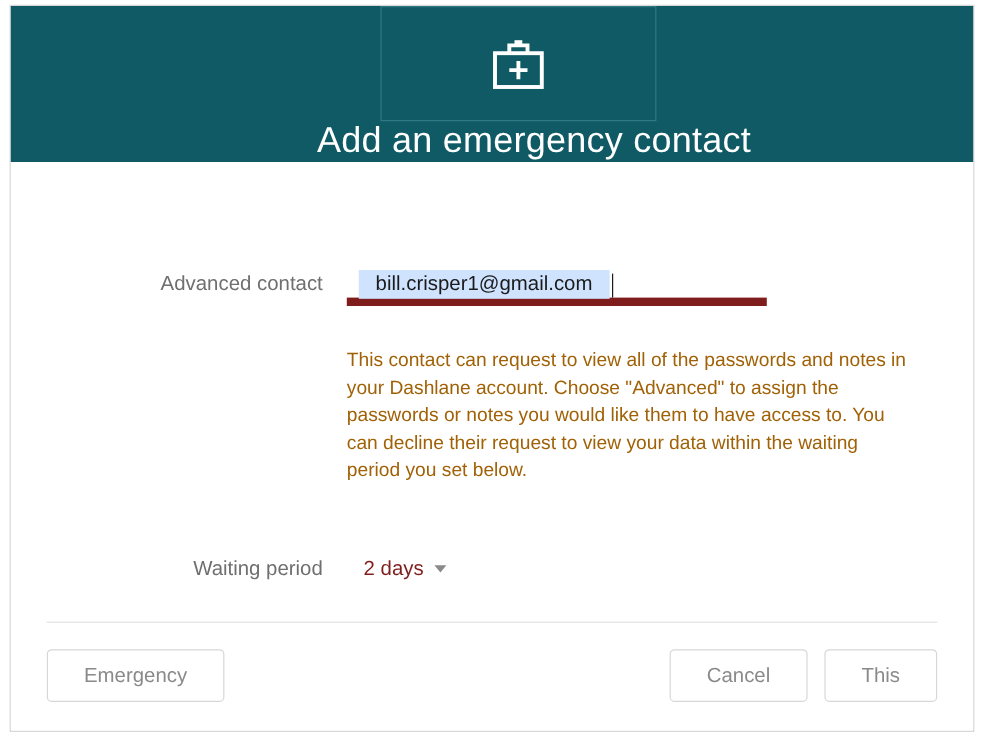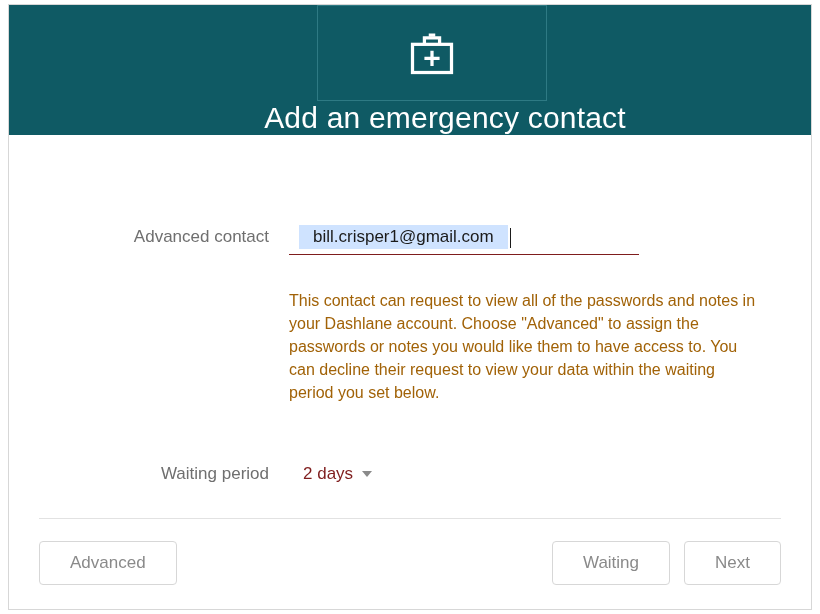--- a/index.html
+++ b/index.html
@@ -63,21 +63,21 @@
     font-size: 17px;
     padding-right: 20px;
     padding-top: 2px;
     white-space: nowrap;
   }
   .field-col {
     flex: 1;
   }
   .email-input-wrap {
     width: 350px;
-    border-bottom: 1px solid #7f1d1d;
+    border-bottom: 7px solid #7f1d1d;
     padding-bottom: 8px;
     height: 30px;
     position: relative;
   }
   .email-value {
     display: inline-block;
     background: #cfe3ff;
     color: #1b1b1b;
     font-size: 17px;
     padding: 2px 14px 2px 14px;
@@ -180,19 +180,19 @@
           <svg viewBox="0 0 12 10">
               <path d="M1 2 L6 8 L11 2 Z" fill="#8a8a8a"></path>
             </svg>
         </span>
       </div>
     </div>
 
   </div>
 
   <div class="footer">
-    <button class="btn">Advanced</button>
+    <button class="btn">Emergency</button>
     <div class="spacer"></div>
-    <button class="btn">Waiting</button>
-    <button class="btn">Next</button>
+    <button class="btn">Cancel</button>
+    <button class="btn">This</button>
   </div>
 
 </div>
 
 </body></html>

